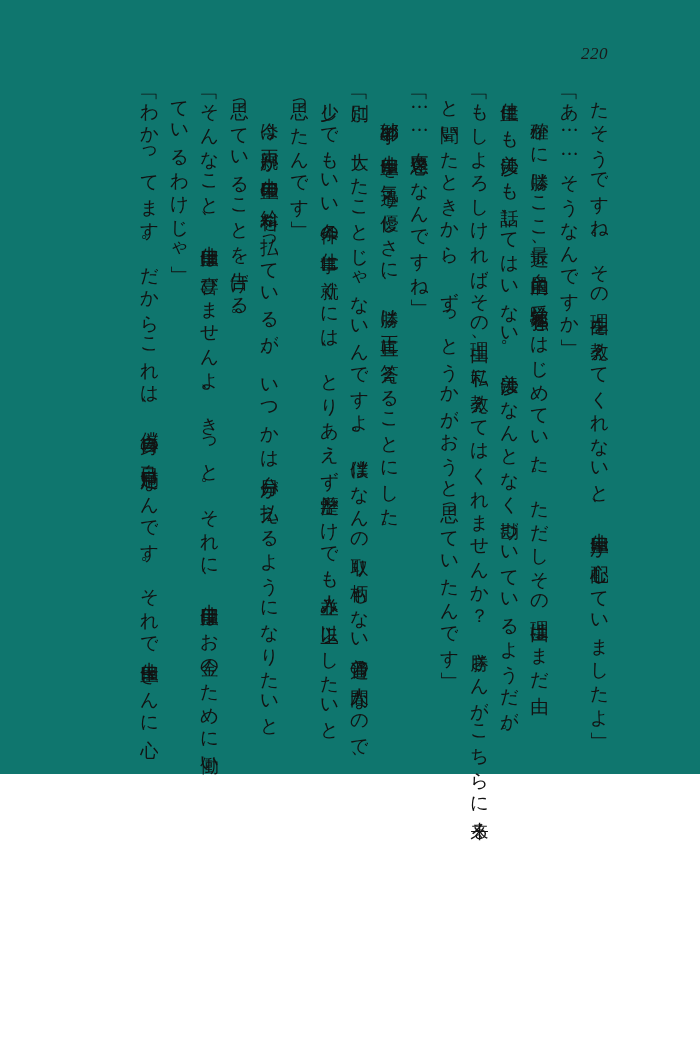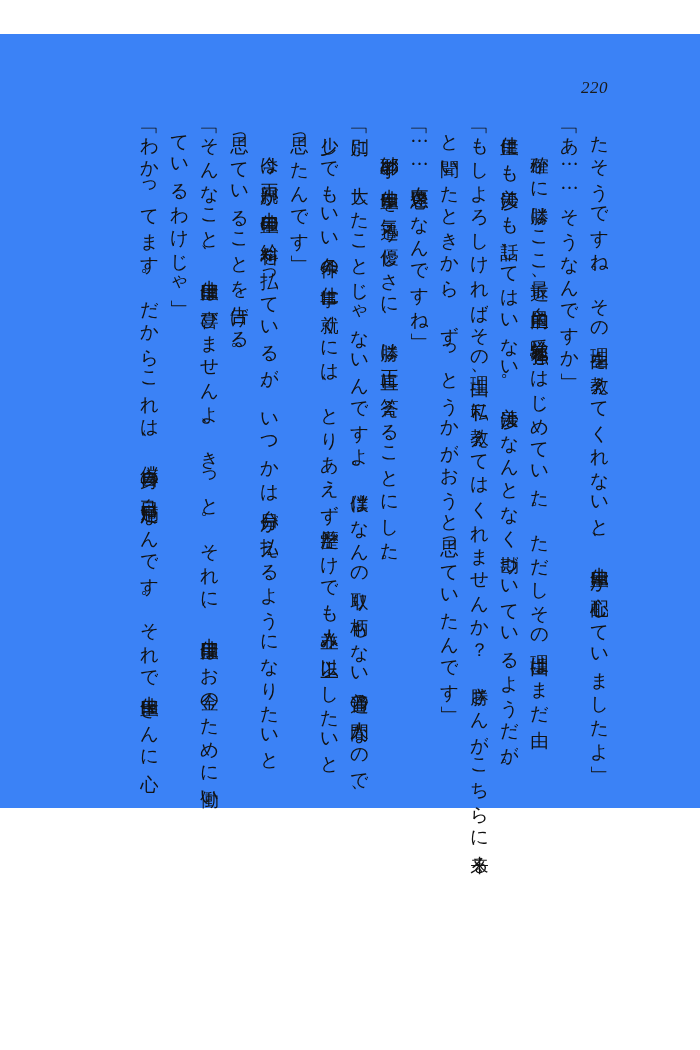--- a/index.html
+++ b/index.html
@@ -11,22 +11,21 @@
     width: 700px;
     height: 1050px;
     overflow: hidden;
     font-family: "DejaVu Serif", "Liberation Serif", serif;
     color: #111111;
   }
   .page {
     position: relative;
     width: 700px;
     height: 774px;
-    background: #3b82f6;
-    margin-top: 34px;
+    background: #0f766e;
   }
   .page-number {
     position: absolute;
     top: 44px;
     right: 92px;
     font-family: "Liberation Serif", "DejaVu Serif", serif;
     font-style: italic;
     font-size: 17px;
     color: #1a1a1a;
     letter-spacing: 0.5px;

